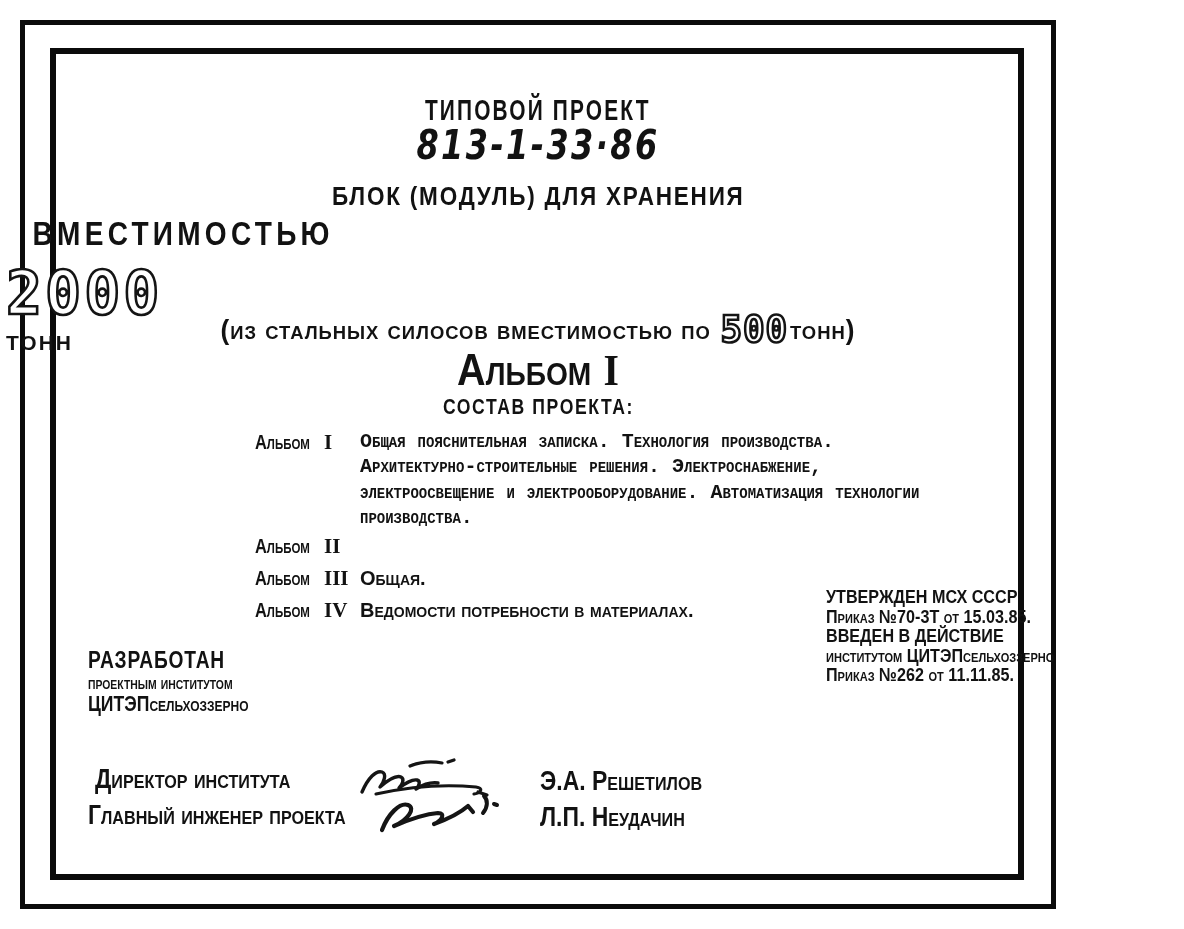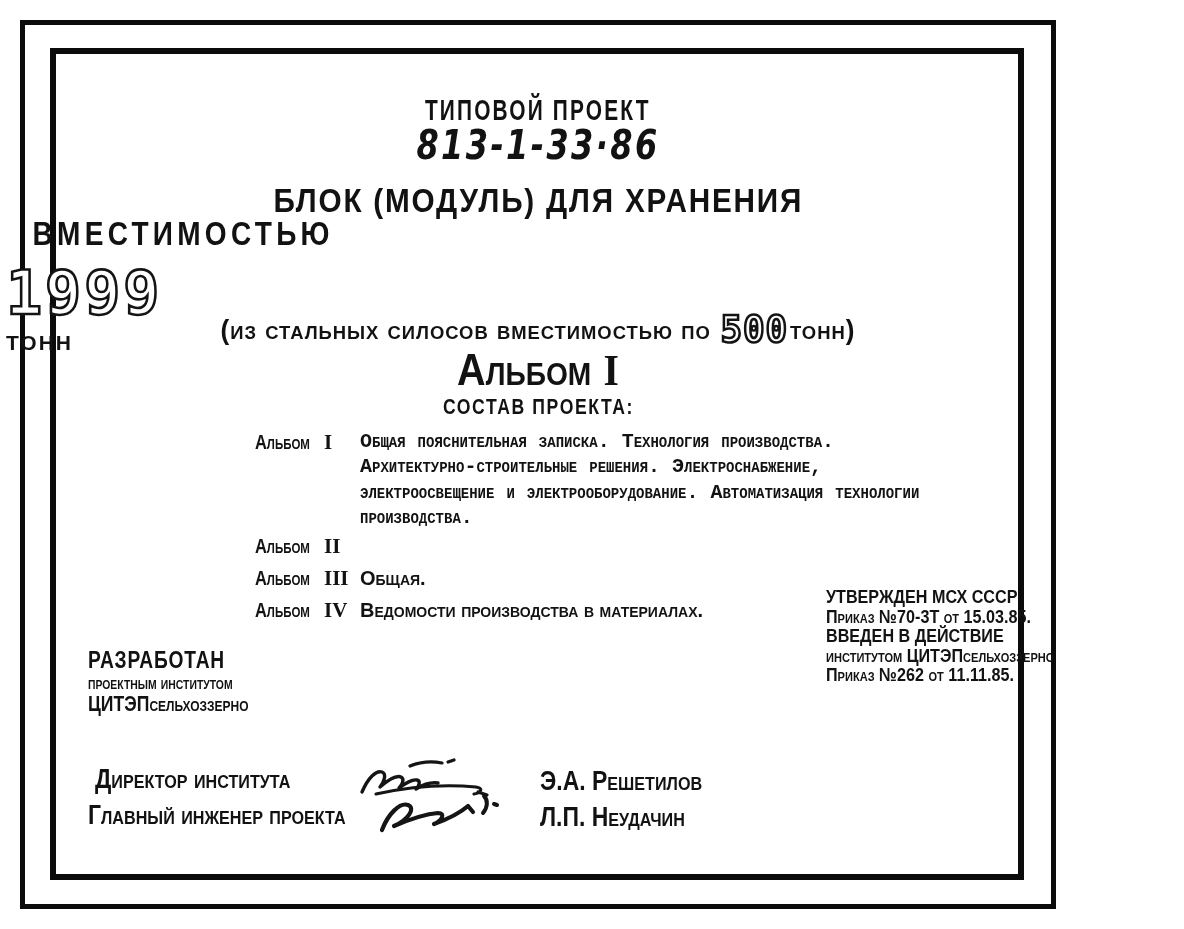--- a/index.html
+++ b/index.html
@@ -14,21 +14,21 @@
 
   .line { position:absolute; left:0; right:0; text-align:center; white-space:nowrap; }
   .cx { display:inline-block; transform-origin:center; }
   .sc { font-variant:small-caps; }
 
   .doc-type   { top:94px;  font-size:29px; letter-spacing:3px; }
   .doc-type .cx { transform:scaleX(0.72); }
   .doc-number { top:122px; font-size:40px; font-style:italic; letter-spacing:3px; font-family:"DejaVu Sans", sans-serif;}
   .doc-number .cx { transform:scaleX(0.80); }
 
-  .t1 { top:182px; font-size:33px; letter-spacing:2px;text-decoration:underline; }
+  .t1 { top:182px; font-size:25px; letter-spacing:2px;text-decoration:underline; }
   .t1 .cx { transform:scaleX(0.90); }
   .t2 { top:215px; font-size:33px; letter-spacing:2px; }
   .t2 .cx { transform:scaleX(0.95); }
 
   .capacity { top:256px; height:60px; display:flex; justify-content:center; align-items:baseline;flex-direction:column; }
   .cap-prefix { font-size:33px; letter-spacing:5px; display:inline-block; transform:scaleX(0.85); transform-origin:center; }
   .cap-value  { font-size:60px; letter-spacing:3px; margin:0 10px 0 6px; display:inline-block; transform:translateY(5px); }
   .cap-unit   { font-size:30px; letter-spacing:2px; }
 
   .subtitle { top:305px; height:42px; display:flex; justify-content:center; align-items:baseline; transform:scaleX(0.97); transform-origin:center; }
@@ -85,21 +85,21 @@
   <div class="line doc-number">
     <span class="cx">813-1-33·86</span>
   </div>
 
   <div class="line t1">
     <span class="cx">БЛОК (МОДУЛЬ) ДЛЯ ХРАНЕНИЯ</span>
   </div>
 
   <div class="line capacity">
     <span class="cap-prefix">ВМЕСТИМОСТЬЮ</span>
-    <span class="cap-value outline-num">1999</span>
+    <span class="cap-value outline-num">2000</span>
     <span class="cap-unit sc">тонн</span>
   </div>
 
   <div class="line subtitle">
     <span class="sub-prefix sc">(из стальных силосов вместимостью по</span>
     <span class="sub-value outline-num">500</span>
     <span class="sub-suffix sc">тонн)</span>
   </div>
 
   <div class="line album-head">
@@ -130,21 +130,21 @@
           <span class="word sc">Альбом</span>
           <span class="numeral">III</span>
         </span>
       <span class="desc sc">Общая.</span>
     </div>
     <div class="album-row short">
       <span class="lbl">
           <span class="word sc">Альбом</span>
           <span class="numeral">IV</span>
         </span>
-      <span class="desc sc">Ведомости производства в материалах.</span>
+      <span class="desc sc">Ведомости потребности в материалах.</span>
     </div>
   </div>
 
   <div class="approved">
     <div>УТВЕРЖДЕН МСХ СССР</div>
     <div class="sc">Приказ №70-3Т от 15.03.85.</div>
     <div>ВВЕДЕН В ДЕЙСТВИЕ</div>
     <div class="sc">институтом ЦИТЭПсельхоззерно</div>
     <div class="sc">Приказ №262 от 11.11.85.</div>
   </div>

